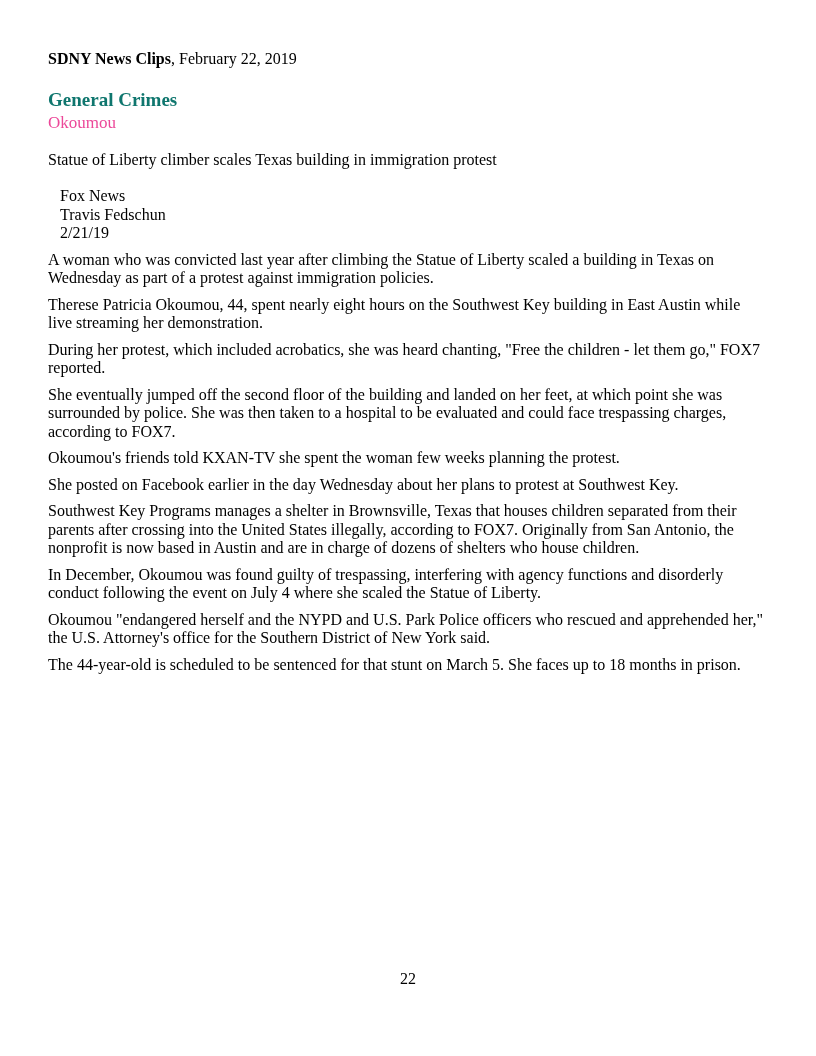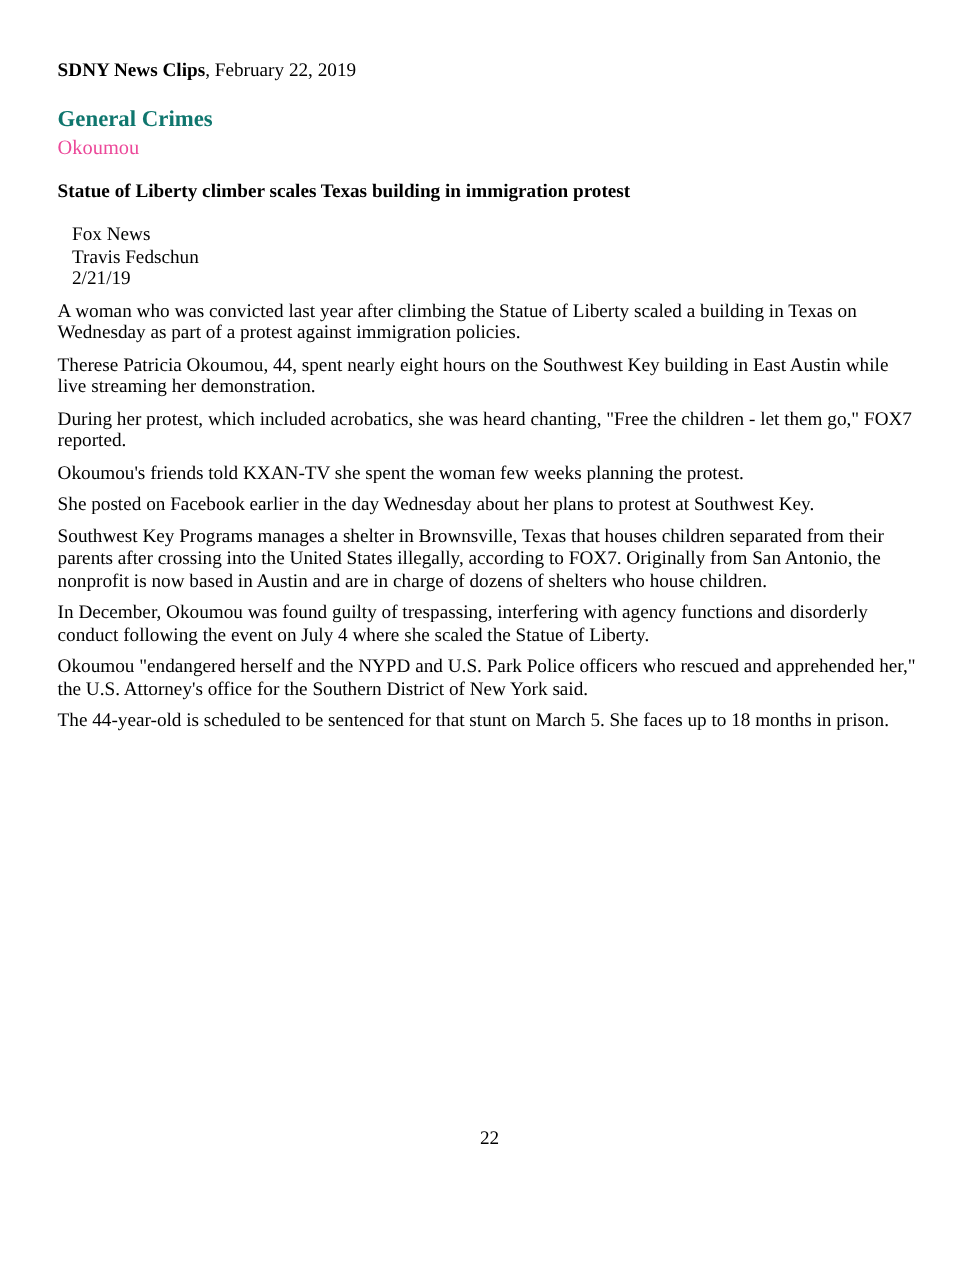--- a/index.html
+++ b/index.html
@@ -38,35 +38,35 @@
     margin: 2px 0 0 0;
     font-size: 17px;
     line-height: 20px;
     font-weight: normal;
     color: #ec4899;
   }
   .article-headline {
     margin: 18px 0 0 0;
     font-size: 16px;
     line-height: 18.5px;
-    font-weight: bold;
+    font-weight: normal;
     color: #000000;
   }
   .byline {
     margin: 18px 0 0 12px;
   }
   .byline div {
     line-height: 18.5px;
   }
   .body-para {
     margin: 8px 0 0 0;
   }
   .page-footer {
     position: absolute;
-    top: 940px;
+    top: 970px;
     left: 0;
     width: 816px;
     text-align: center;
     line-height: 18.5px;
   }
 </style>
 </head>
 <body>
 
 <div class="page">
@@ -82,20 +82,21 @@
 
   <div class="byline">
     <div>Fox News</div>
     <div>Travis Fedschun</div>
     <div>2/21/19</div>
   </div>
 
   <p class="body-para">A woman who was convicted last year after climbing the Statue of Liberty scaled a building in Texas on Wednesday as part of a protest against immigration policies.</p>
   <p class="body-para">Therese Patricia Okoumou, 44, spent nearly eight hours on the Southwest Key building in East Austin while live streaming her demonstration.</p>
   <p class="body-para">During her protest, which included acrobatics, she was heard chanting, "Free the children - let them go," FOX7 reported.</p>
+  <p class="body-para">She eventually jumped off the second floor of the building and landed on her feet, at which point she was surrounded by police. She was then taken to a hospital to be evaluated and could face trespassing charges, according to FOX7.</p>
   <p class="body-para">Okoumou's friends told KXAN-TV she spent the woman few weeks planning the protest.</p>
   <p class="body-para">She posted on Facebook earlier in the day Wednesday about her plans to protest at Southwest Key.</p>
   <p class="body-para">Southwest Key Programs manages a shelter in Brownsville, Texas that houses children separated from their parents after crossing into the United States illegally, according to FOX7. Originally from San Antonio, the nonprofit is now based in Austin and are in charge of dozens of shelters who house children.</p>
   <p class="body-para">In December, Okoumou was found guilty of trespassing, interfering with agency functions and disorderly conduct following the event on July 4 where she scaled the Statue of Liberty.</p>
   <p class="body-para">Okoumou "endangered herself and the NYPD and U.S. Park Police officers who rescued and apprehended her," the U.S. Attorney's office for the Southern District of New York said.</p>
   <p class="body-para">The 44-year-old is scheduled to be sentenced for that stunt on March 5. She faces up to 18 months in prison.</p>
 
   <div class="page-footer">22</div>
 
 </div>

